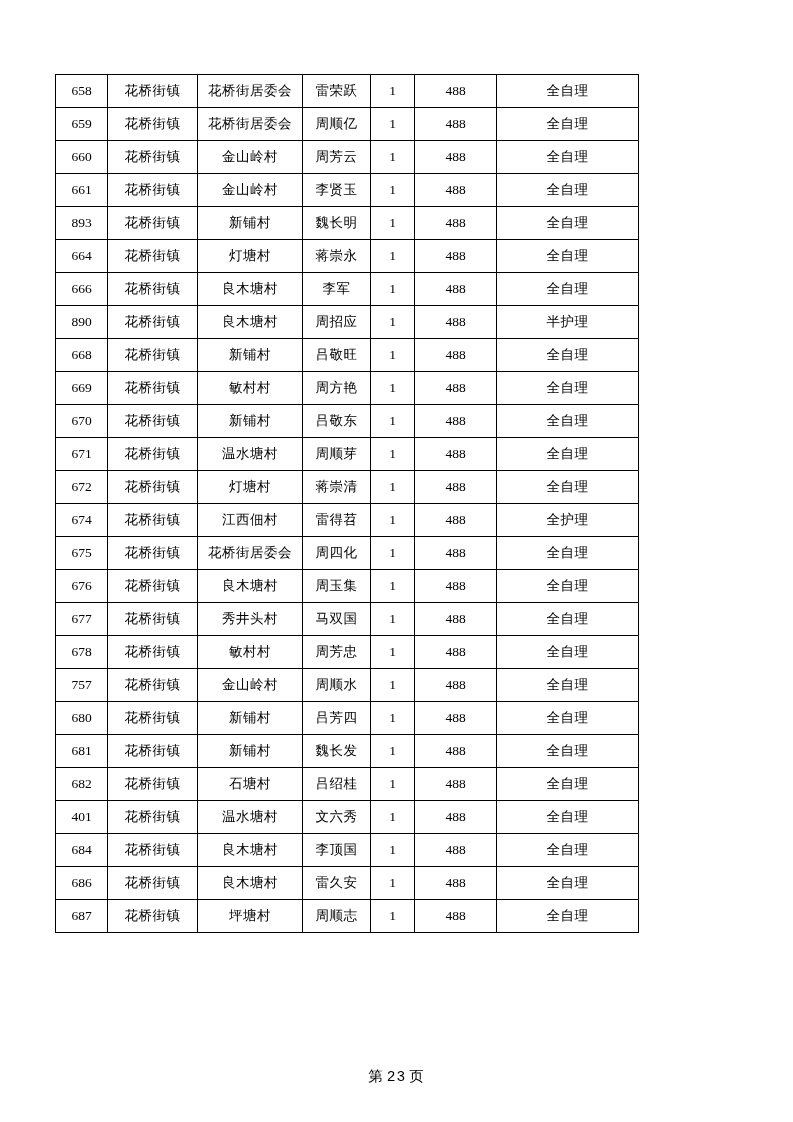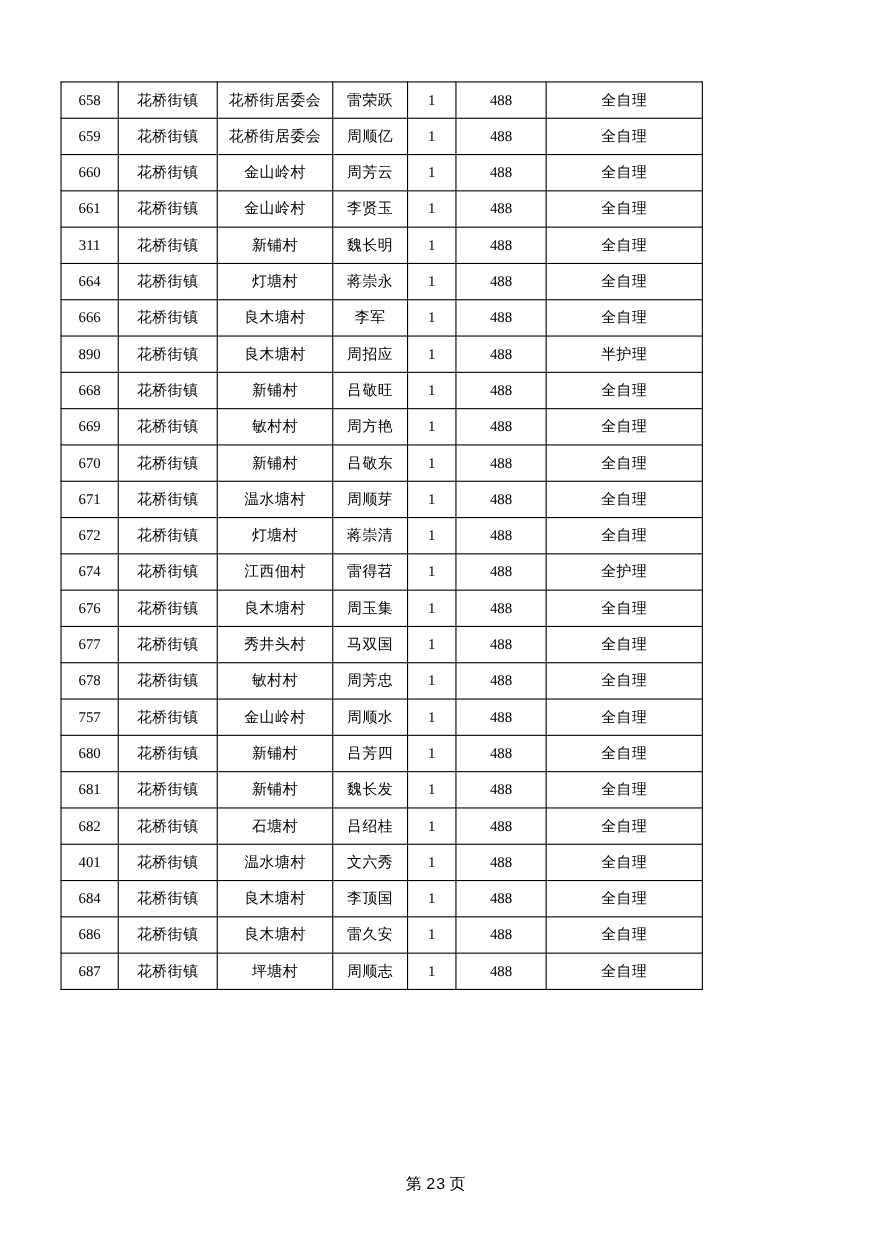--- a/index.html
+++ b/index.html
@@ -60,21 +60,21 @@
     position: absolute;
     left: 0;
     right: 0;
     bottom: 36px;
     text-align: center;
     font-size: 14.5px;
     font-family: "DejaVu Sans", sans-serif;
     letter-spacing: 1px;
   }
   .footer .pg-num {
-    font-family: Liberation Sans, sans-serif;
+    font-family: Liberation Mono, monospace;
     padding: 0 3px;
   }
 </style>
 </head>
 <body>
 
 <div class="page">
 
   <table class="data-table">
     <colgroup>
@@ -117,21 +117,21 @@
         <tr>
           <td class="cell-num">661</td>
           <td class="cell-cjk">花桥街镇</td>
           <td class="cell-cjk">金山岭村</td>
           <td class="cell-cjk">李贤玉</td>
           <td class="cell-num">1</td>
           <td class="cell-num">488</td>
           <td class="cell-cjk">全自理</td>
         </tr>
         <tr>
-          <td class="cell-num">311</td>
+          <td class="cell-num">893</td>
           <td class="cell-cjk">花桥街镇</td>
           <td class="cell-cjk">新铺村</td>
           <td class="cell-cjk">魏长明</td>
           <td class="cell-num">1</td>
           <td class="cell-num">488</td>
           <td class="cell-cjk">全自理</td>
         </tr>
         <tr>
           <td class="cell-num">664</td>
           <td class="cell-cjk">花桥街镇</td>
@@ -205,20 +205,29 @@
           <td class="cell-cjk">全自理</td>
         </tr>
         <tr>
           <td class="cell-num">674</td>
           <td class="cell-cjk">花桥街镇</td>
           <td class="cell-cjk">江西佃村</td>
           <td class="cell-cjk">雷得苕</td>
           <td class="cell-num">1</td>
           <td class="cell-num">488</td>
           <td class="cell-cjk">全护理</td>
+        </tr>
+        <tr>
+          <td class="cell-num">675</td>
+          <td class="cell-cjk">花桥街镇</td>
+          <td class="cell-cjk">花桥街居委会</td>
+          <td class="cell-cjk">周四化</td>
+          <td class="cell-num">1</td>
+          <td class="cell-num">488</td>
+          <td class="cell-cjk">全自理</td>
         </tr>
         <tr>
           <td class="cell-num">676</td>
           <td class="cell-cjk">花桥街镇</td>
           <td class="cell-cjk">良木塘村</td>
           <td class="cell-cjk">周玉集</td>
           <td class="cell-num">1</td>
           <td class="cell-num">488</td>
           <td class="cell-cjk">全自理</td>
         </tr>

